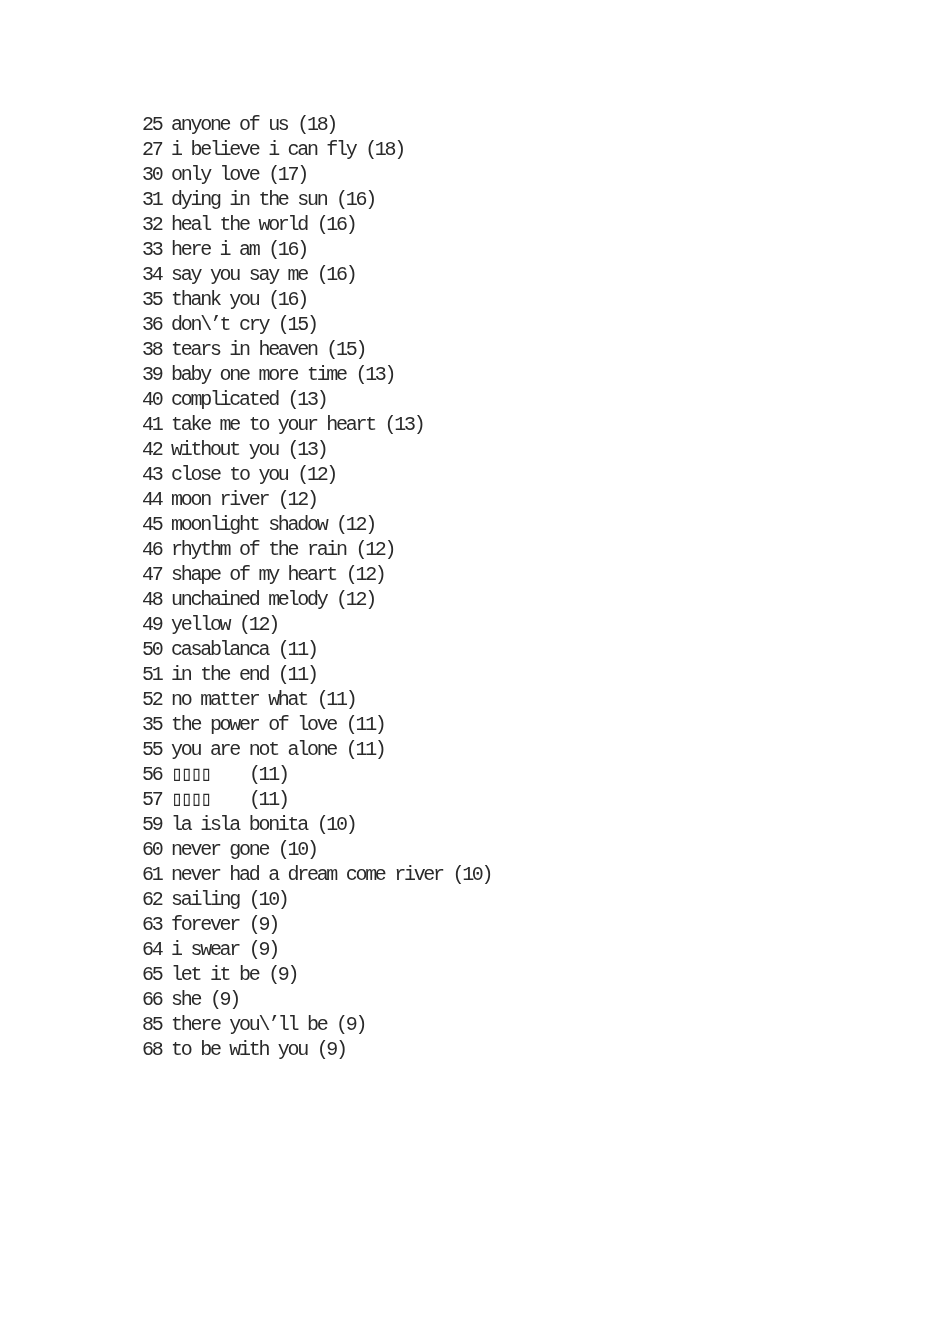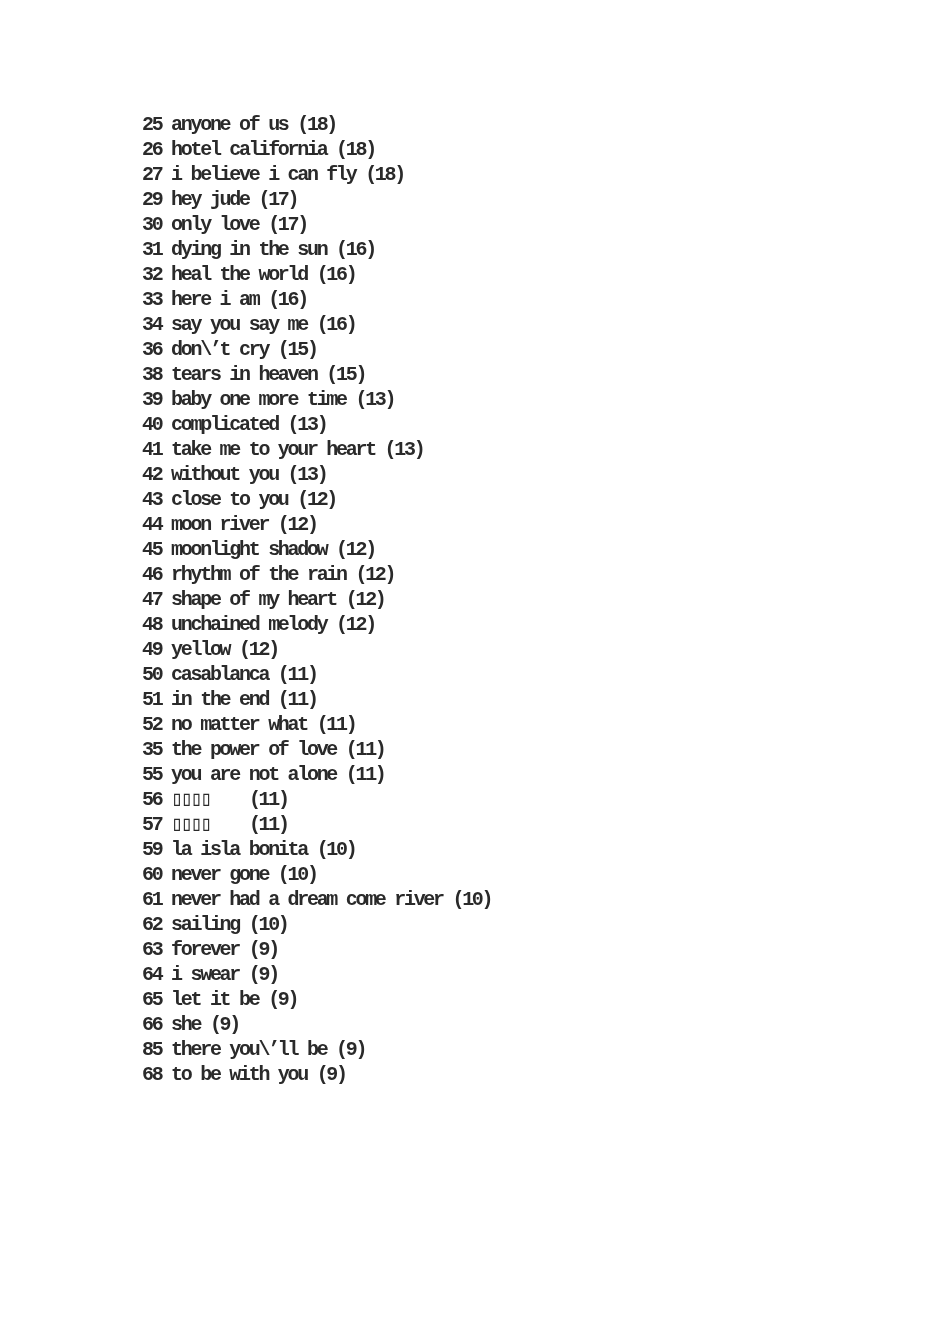--- a/index.html
+++ b/index.html
@@ -25,30 +25,29 @@
     line-height: 25px;
     letter-spacing: -2.3px;
     color: #2a2a2a;
     white-space: pre;
   }
 </style>
 </head>
 <body>
 
 <main class="page" style="background: rgb(255, 255, 255);">
-  <section class="song-list" style="color: rgb(42, 42, 42); font-weight: bold;">
+  <section class="song-list" style="color: rgb(42, 42, 42);">
       <div class="line"><span>25</span> <span>anyone of us</span> <span>(18)</span></div>
-      <div class="line"><span>26</span> <span>hotel california</span> <span>(18)</span></div>
       <div class="line"><span>27</span> <span>i believe i can fly</span> <span>(18)</span></div>
-      <div class="line"><span>29</span> <span>hey jude</span> <span>(17)</span></div>
       <div class="line"><span>30</span> <span>only love</span> <span>(17)</span></div>
       <div class="line"><span>31</span> <span>dying in the sun</span> <span>(16)</span></div>
       <div class="line"><span>32</span> <span>heal the world</span> <span>(16)</span></div>
       <div class="line"><span>33</span> <span>here i am</span> <span>(16)</span></div>
       <div class="line"><span>34</span> <span>say you say me</span> <span>(16)</span></div>
+      <div class="line"><span>35</span> <span>thank you</span> <span>(16)</span></div>
       <div class="line"><span>36</span> <span>don\’t cry</span> <span>(15)</span></div>
       <div class="line"><span>38</span> <span>tears in heaven</span> <span>(15)</span></div>
       <div class="line"><span>39</span> <span>baby one more time</span> <span>(13)</span></div>
       <div class="line"><span>40</span> <span>complicated</span> <span>(13)</span></div>
       <div class="line"><span>41</span> <span>take me to your heart</span> <span>(13)</span></div>
       <div class="line"><span>42</span> <span>without you</span> <span>(13)</span></div>
       <div class="line"><span>43</span> <span>close to you</span> <span>(12)</span></div>
       <div class="line"><span>44</span> <span>moon river</span> <span>(12)</span></div>
       <div class="line"><span>45</span> <span>moonlight shadow</span> <span>(12)</span></div>
       <div class="line"><span>46</span> <span>rhythm of the rain</span> <span>(12)</span></div>

